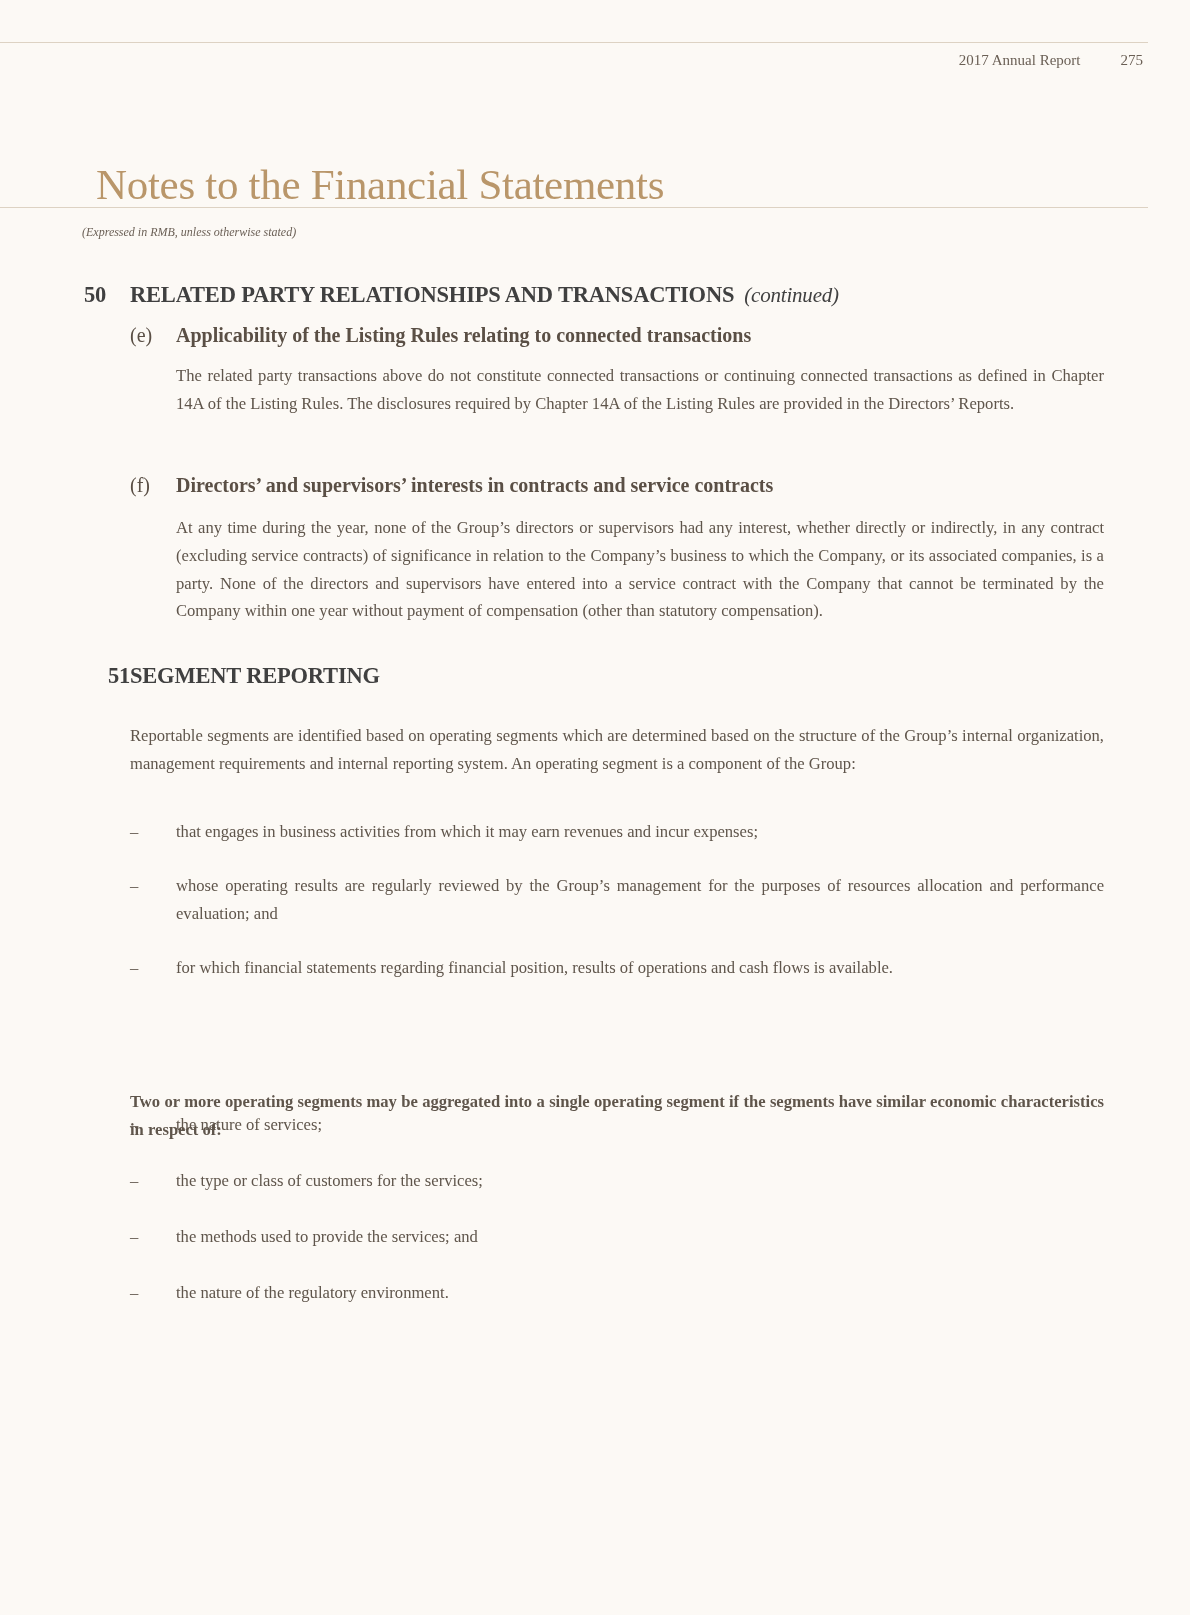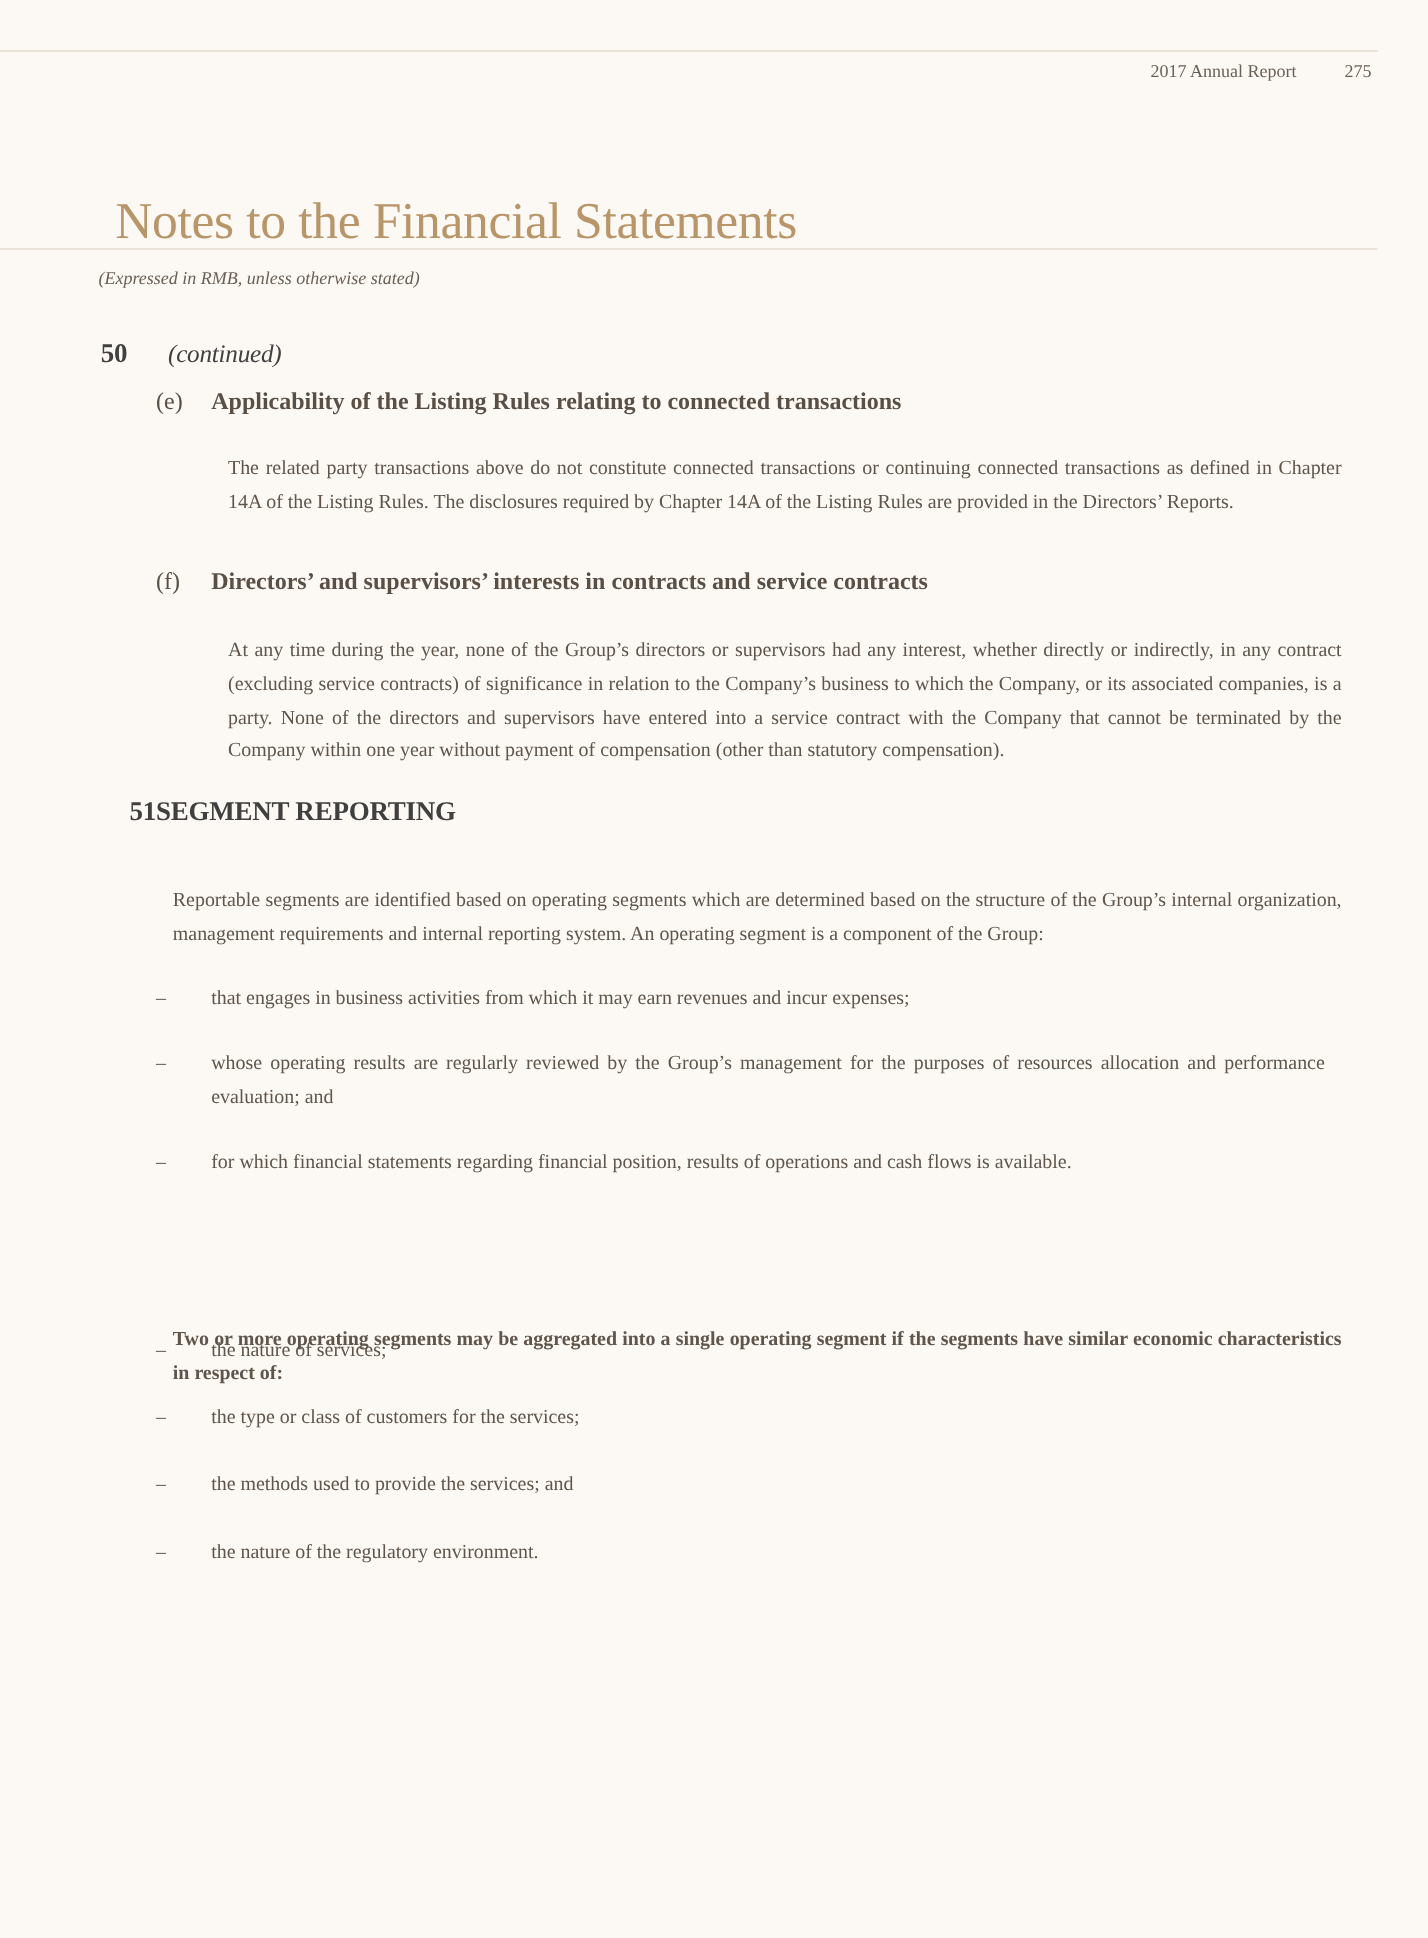--- a/index.html
+++ b/index.html
@@ -44,21 +44,21 @@
       font-size: 43px;
       color: #b9966a;
       letter-spacing: -0.3px;
     }
 
     .subtitle {
       position: absolute;
       left: 82px;
       top: 225px;
       font-style: italic;
-      font-size: 15px;
+      font-size: 12px;
       color: #6a5f55;
     }
 
     .section-heading {
       position: absolute;
       left: 84px;
       margin: 0;
       font-size: 22.5px;
       font-weight: bold;
       color: #404040;
@@ -92,21 +92,21 @@
     .sub-heading .letter {
       display: inline-block;
       width: 46px;
       font-weight: normal;
     }
     #sub-e { top: 324px; }
     #sub-f { top: 474px; }
 
     .para {
       position: absolute;
-      margin: 14px;
+      margin: 0;
       font-size: 16.6px;
       line-height: 27.8px;
       text-align: justify;
       color: #5f554b;
     }
     #para-e { left: 176px; top: 362px; width: 928px; }
     #para-f { left: 176px; top: 514px; width: 928px; }
     #para-51-intro { left: 130px; top: 722px; width: 974px; }
     #para-51-agg { left: 130px; top: 1088px; width: 974px; font-weight: bold; }
 
@@ -138,20 +138,21 @@
   <span>275</span>
 </div>
 
 <h1 class="page-title">Notes to the Financial Statements</h1>
 <div class="rule title"></div>
 
 <div class="subtitle">(Expressed in RMB, unless otherwise stated)</div>
 
 <h2 class="section-heading" id="sec50">
   <span class="num">50</span>
+  <span>RELATED PARTY RELATIONSHIPS AND TRANSACTIONS</span>
   <span class="cont">(continued)</span>
 </h2>
 
 <h3 class="sub-heading" id="sub-e">
   <span class="letter">(e)</span>
   <span>Applicability of the Listing Rules relating to connected transactions</span>
 </h3>
 <p class="para" id="para-e">The related party transactions above do not constitute connected transactions or continuing connected transactions as defined in Chapter 14A of the Listing Rules. The disclosures required by Chapter 14A of the Listing Rules are provided in the Directors’ Reports.</p>
 
 <h3 class="sub-heading" id="sub-f">

